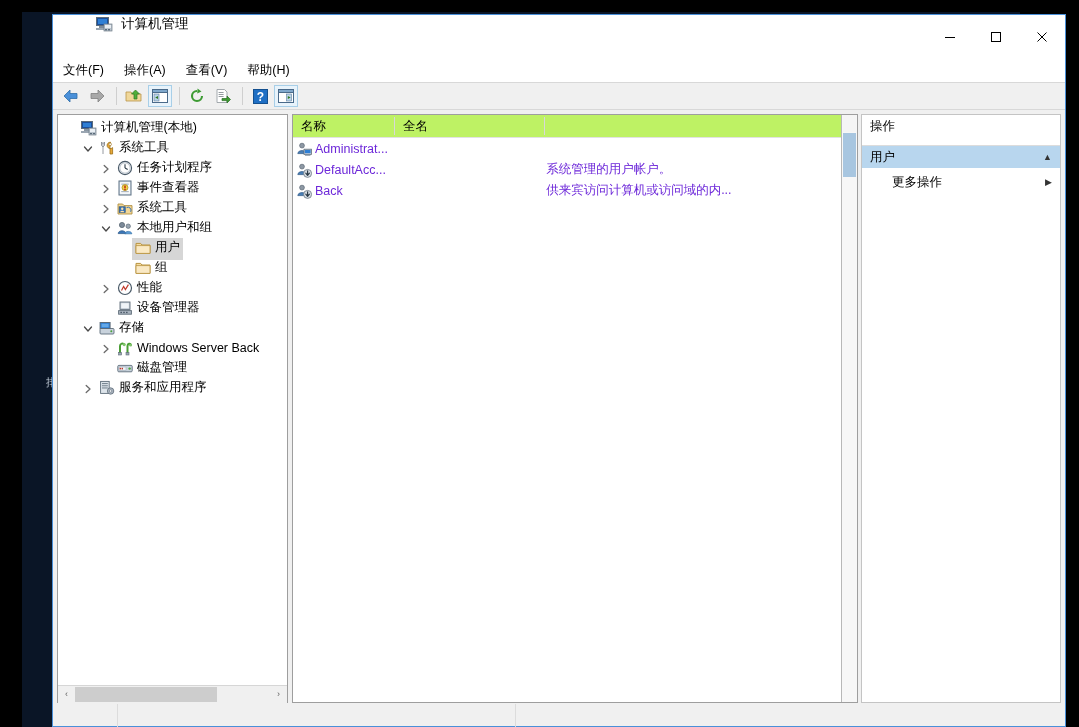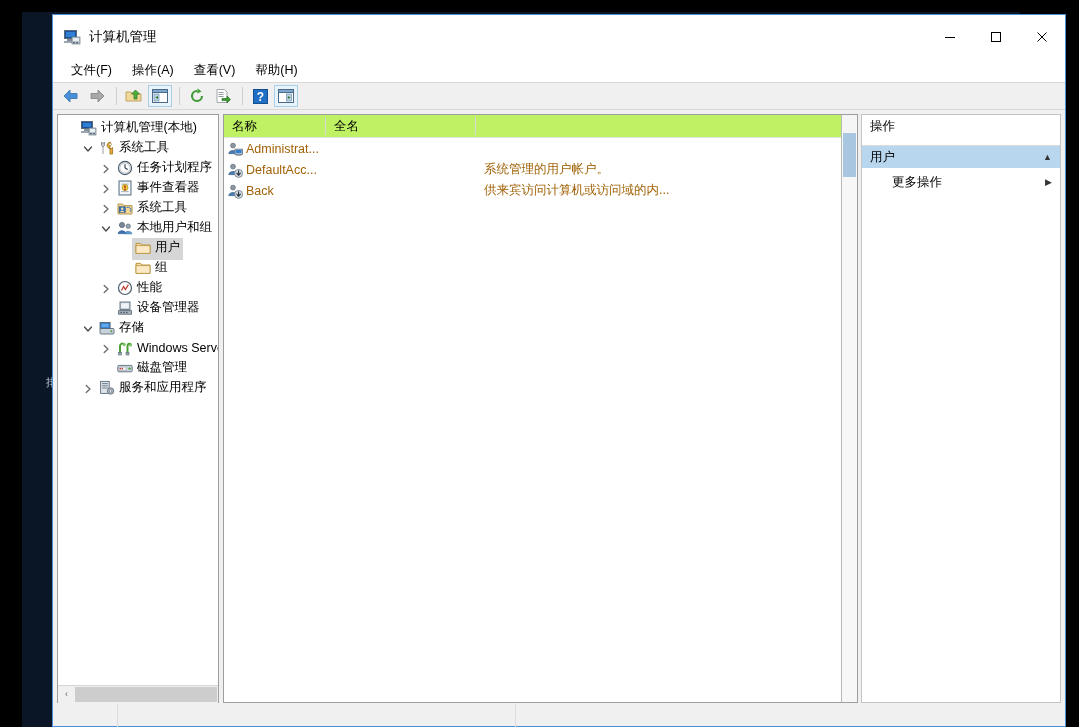--- a/index.html
+++ b/index.html
@@ -40,40 +40,40 @@
     width: 1014px; height: 713px;
     background: #f0f0f0;
     border: 1px solid #4a90d9;
     box-sizing: border-box;
     display: flex; flex-direction: column;
   }
 
   
   .titlebar {
     height: 44px; background: #ffffff; flex: 0 0 auto;
-    display: flex; align-items: center; position: relative;
+    display: flex; position: relative; padding-left: 32px;
   }
   .title-icon {
     margin-left: 10px; width: 18px; height: 18px; position: relative; flex: 0 0 auto;
   }
   .title-text {
     margin-left: 8px; font-size: 13.5px; color: #000000;
     font-family: "Liberation Sans", sans-serif;
   }
   .caption-buttons { margin-left: auto; display: flex; height: 44px; }
   .cap-btn {
     width: 46px; height: 44px; display: flex; align-items: center; justify-content: center;
     background: #ffffff;
   }
   .cap-glyph { display: block; }
 
   
   .menubar {
     height: 23px; background: #ffffff; flex: 0 0 auto;
-    display: flex; align-items: center; padding-left: 8px;
+    display: flex; align-items: center; 
     border-bottom: none;
   }
   .menu-item {
     font-size: 12.5px; color: #000; padding: 2px 10px; white-space: nowrap;
     font-family: "Liberation Sans", sans-serif;
   }
 
   
   .toolbar {
     height: 28px; background: #f0f0f0; flex: 0 0 auto;
@@ -90,21 +90,21 @@
   .tb-sep { width: 1px; height: 18px; background: #cfcfcf; margin: 0 5px; }
 
   
   .body-area {
     flex: 1 1 auto; display: flex; padding: 4px 4px 0 4px; box-sizing: border-box;
     background: #f0f0f0; min-height: 0;
   }
 
   
   .tree-pane {
-    width: 162px; flex: 0 0 auto; background: #ffffff;
+    width: 231px; flex: 0 0 auto; background: #ffffff;
     border: 1px solid #9e9e9e; box-sizing: border-box;
     display: flex; flex-direction: column; position: relative;
   }
   .tree-scroll { flex: 1 1 auto; overflow: hidden; position: relative; padding-top: 4px; }
   .tree-row {
     display: flex; align-items: center; height: 20px; font-size: 12.5px;
     color: #000; white-space: nowrap; position: relative;
     font-family: "Liberation Sans", sans-serif;
   }
   .tree-row.selected .tree-label-bg { background: #d6d6d6; }
@@ -146,21 +146,21 @@
     font-family: "Liberation Sans", sans-serif;
   }
   .col::after {
     content: ""; position: absolute; right: 0; top: 2px; bottom: 2px;
     width: 1px; background: #d8d8d8;
   }
   .col.last::after { display: none; }
   .list-body { flex: 1 1 auto; position: relative; overflow: hidden; }
   .list-row { display: flex; height: 21px; align-items: center; }
   .row-cell {
-    font-size: 12.5px; color: #a16207; box-sizing: border-box; white-space: nowrap;
+    font-size: 12.5px; color: #6d28d9; box-sizing: border-box; white-space: nowrap;
     overflow: hidden; padding-left: 8px;
     font-family: "Liberation Sans", sans-serif;
   }
   .row-cell.name { display: flex; align-items: center; padding-left: 3px; }
   .user-ico { width: 16px; height: 16px; margin-right: 3px; flex: 0 0 auto; position: relative; }
 
   
   .vscroll {
     position: absolute; right: 0; top: 0; bottom: 0; width: 16px;
     background: #f7f7f7; border-left: 1px solid #b8b8b8; box-sizing: border-box;

